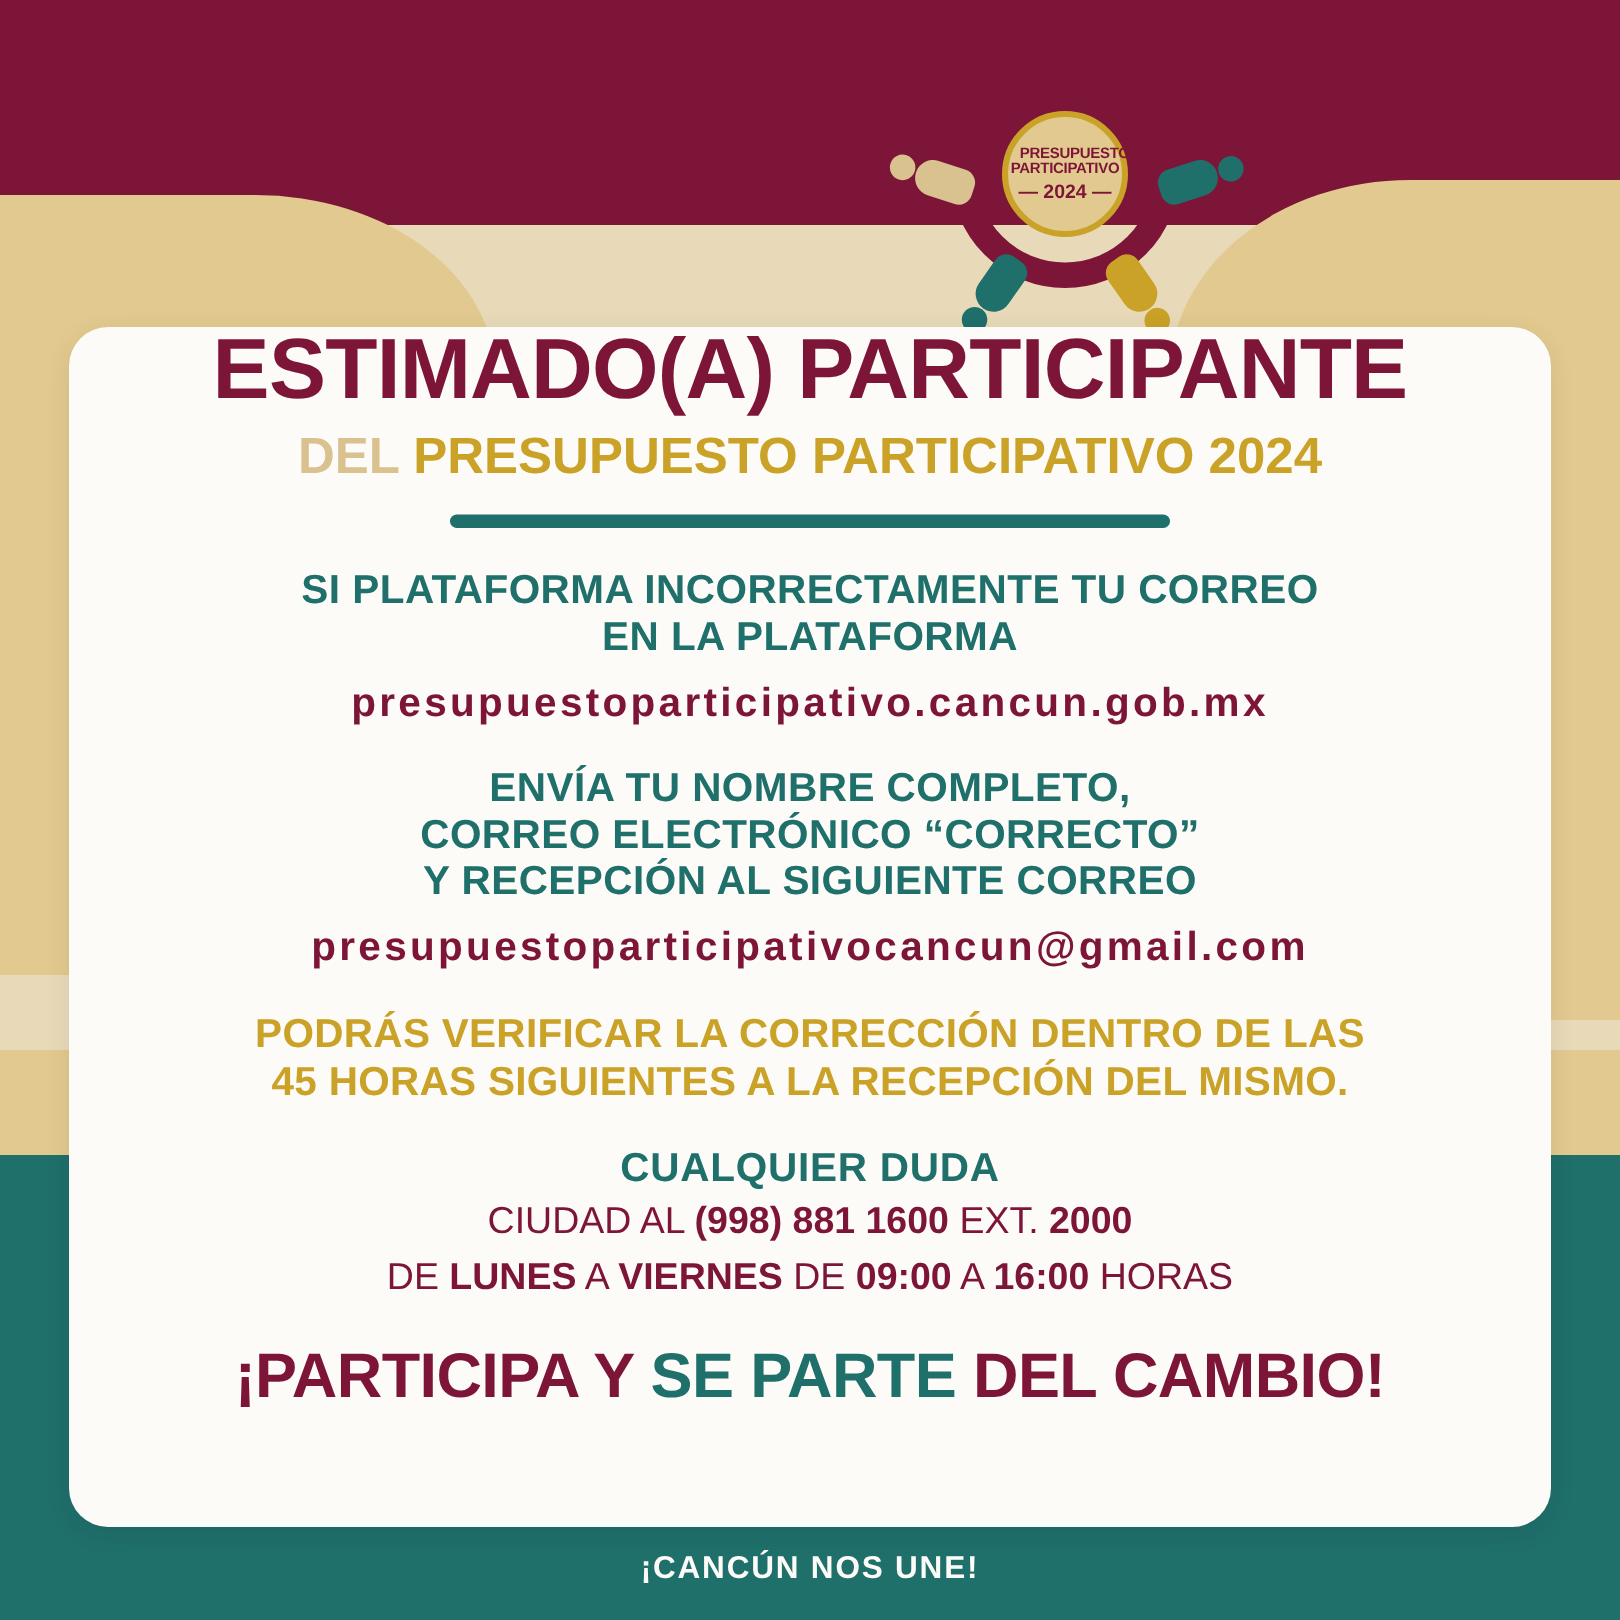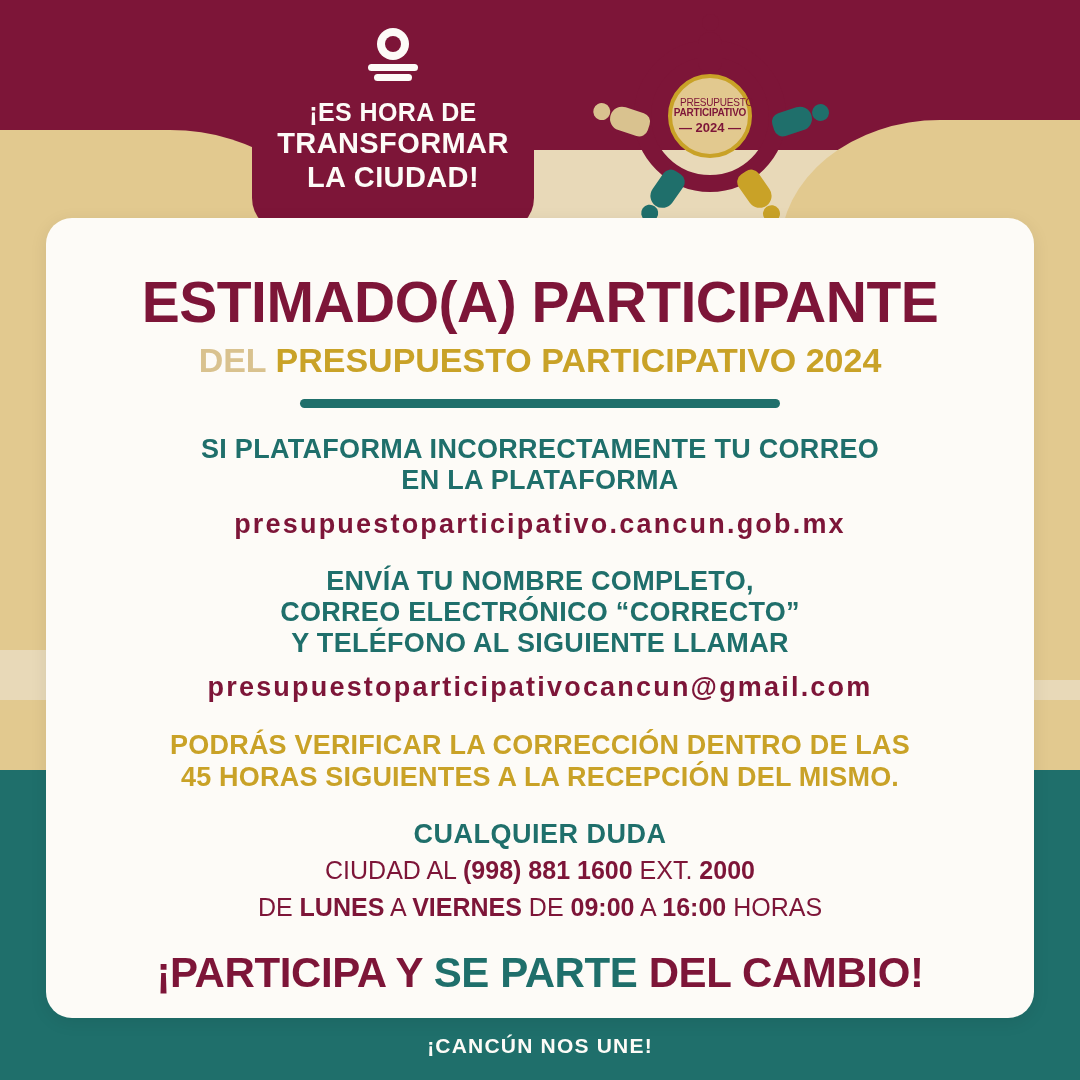--- a/index.html
+++ b/index.html
@@ -178,21 +178,21 @@
     border: 4px solid #c9a227;
     box-sizing: border-box;
     display: flex;
     flex-direction: column;
     align-items: center;
     justify-content: center;
     color: #7d1538;
     text-align: center;
     line-height: 1.05;
   }
-  .emblem .center .t1 { font-size: 10px; font-weight: normal; letter-spacing: -0.2px; margin-left: 13px;}
+  .emblem .center .t1 { font-size: 10px; font-weight: bold; letter-spacing: -0.2px; margin-left: 13px;}
   .emblem .center .t2 { font-size: 10px; font-weight: bold; letter-spacing: -0.2px;}
   .emblem .center .t3 { font-size: 13px; font-weight: bold; margin-top: 2px;}
   .fig {
     position: absolute;
     width: 34px; height: 62px;
   }
   .fig .head {
     position: absolute;
     left: 9px; top: 0;
     width: 17px; height: 17px;
@@ -215,21 +215,20 @@
   .c-sand .head, .c-sand .body { background: #d9c28f; }
 
   
   .content {
     position: absolute;
     top: 0; left: 0;
     width: 988px;
     text-align: center;
   }
   .title {
-    margin-top: 56px;
     font-size: 57px;
     font-weight: bold;
     color: #7d1538;
     letter-spacing: -0.5px;
     line-height: 1;
   }
   .subtitle {
     margin-top: 12px;
     font-size: 34px;
     font-weight: bold;
@@ -313,33 +312,20 @@
   <div class="bg-cream-left"></div>
   <div class="bg-cream-right"></div>
   <div class="bg-cream-bottom-left"></div>
   <div class="bg-cream-bottom-right"></div>
   <div class="bg-teal-curve-left"></div>
   <div class="bg-teal-curve-right"></div>
   <div class="bg-teal-bottom"></div>
 
   <div class="header">
 
-    <div class="slogan-box">
-      <div class="city-mark">
-        <div class="sun"></div>
-        <div class="sun-hole"></div>
-        <div class="wave w1"></div>
-        <div class="wave w2"></div>
-      </div>
-      <div class="slogan">
-        <div class="l1">¡ES HORA DE</div>
-        <div class="l2">TRANSFORMAR</div>
-        <div class="l3">LA CIUDAD!</div>
-      </div>
-    </div>
 
     <div class="emblem">
       <div class="ring"></div>
       <div class="fig top c-maroon">
           <span class="head"></span>
           <span class="body"></span>
         </div>
       <div class="fig left c-sand">
           <span class="head"></span>
           <span class="body"></span>
@@ -377,21 +363,21 @@
 
       <div class="block">
         <div class="teal-bold">SI PLATAFORMA INCORRECTAMENTE TU CORREO</div>
         <div class="teal-bold">EN LA PLATAFORMA</div>
         <div class="maroon-mono">presupuestoparticipativo.cancun.gob.mx</div>
       </div>
 
       <div class="block">
         <div class="teal-bold">ENVÍA TU NOMBRE COMPLETO,</div>
         <div class="teal-bold">CORREO ELECTRÓNICO “CORRECTO”</div>
-        <div class="teal-bold">Y  TELÉFONO AL SIGUIENTE LLAMAR</div>
+        <div class="teal-bold">Y  RECEPCIÓN AL SIGUIENTE CORREO</div>
         <div class="maroon-mono">presupuestoparticipativocancun@gmail.com</div>
       </div>
 
       <div class="block">
         <div class="gold-bold">PODRÁS VERIFICAR LA CORRECCIÓN DENTRO DE LAS</div>
         <div class="gold-bold">45 HORAS SIGUIENTES A LA RECEPCIÓN DEL MISMO.</div>
       </div>
 
       <div class="block">
         <div class="contact-head">CUALQUIER DUDA</div>

